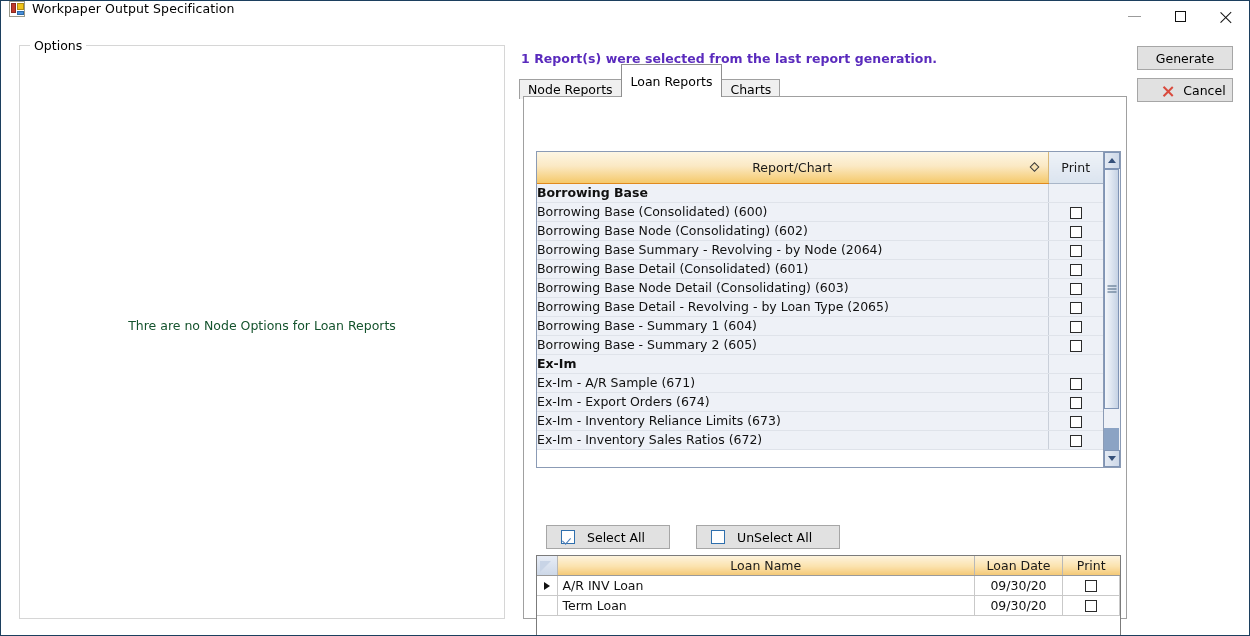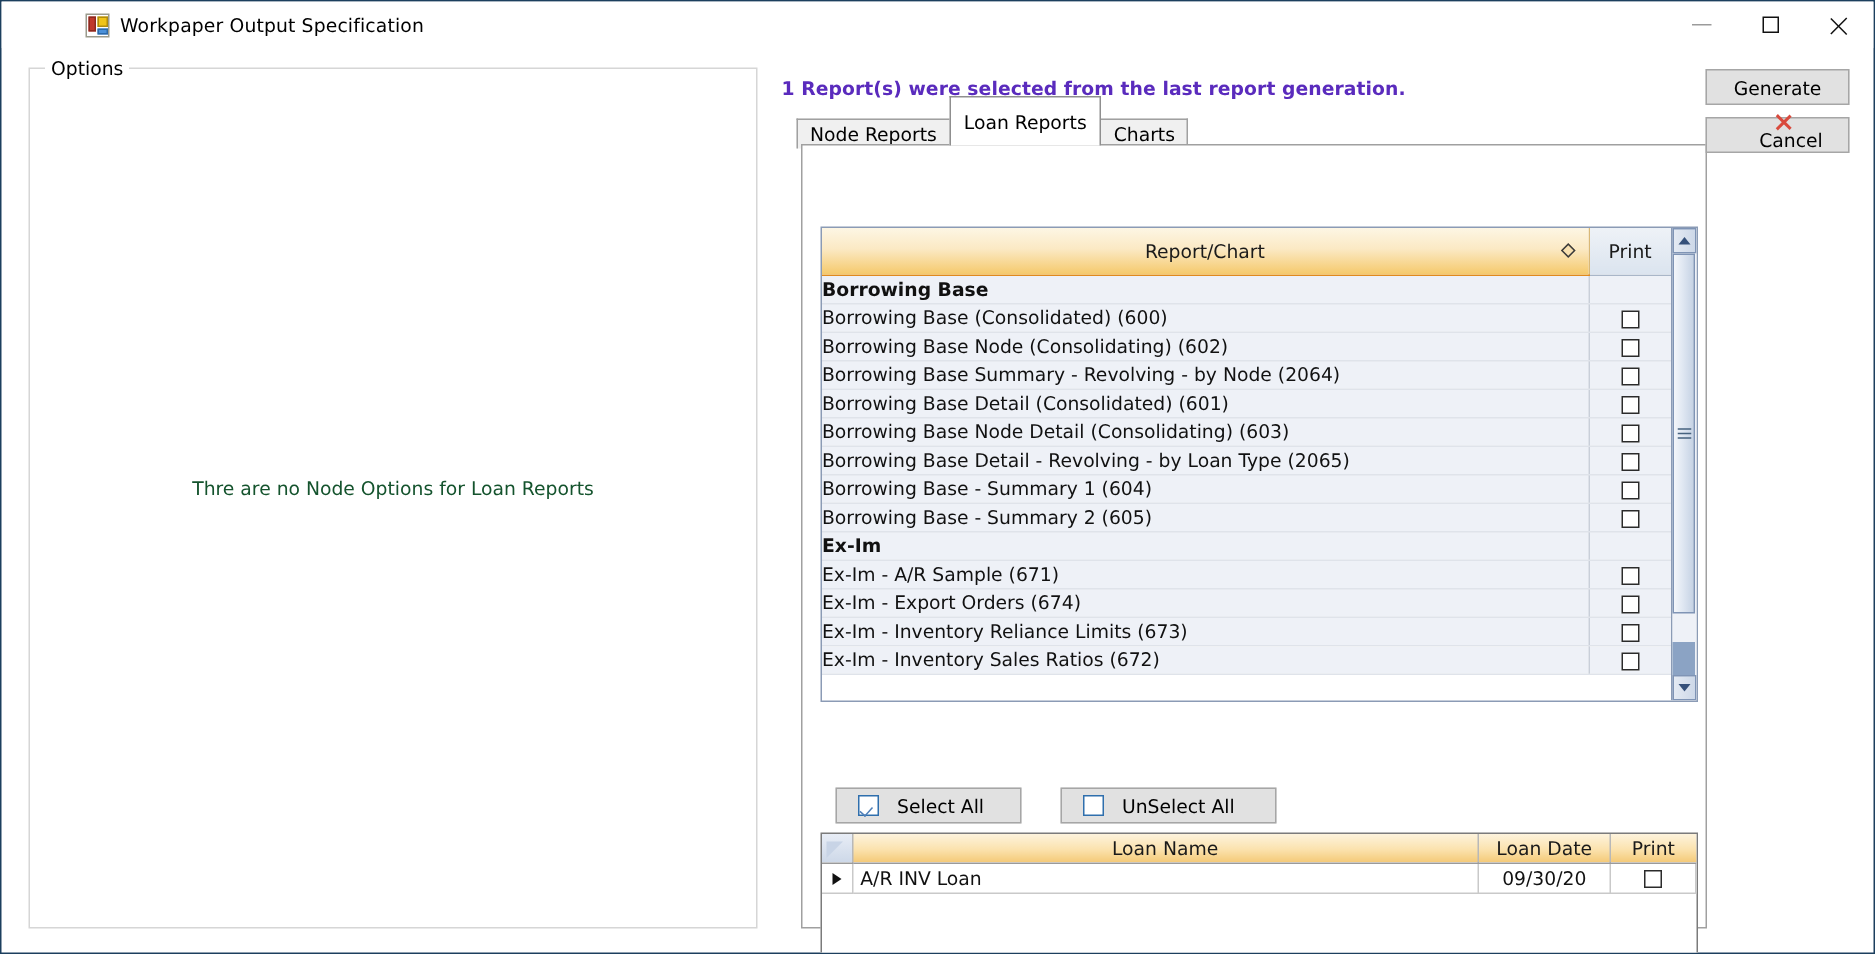--- a/index.html
+++ b/index.html
@@ -20,21 +20,21 @@
     background: #ffffff;
     border: 1px solid #1c3f5e;
     overflow: hidden;
   }
 
   
   #titlebar {
     position: absolute; left: 0; top: 0;
     width: 1248px; height: 31px;
     background: #ffffff;
-    display: flex; align-items: center; padding-left: 48px;
+    display: flex; align-items: flex-start;
   }
   #title-icon {
     width: 16px; height: 16px;
     margin-left: 8px; margin-right: 7px;
     position: relative;
     background: #ffffff;
     border: 1px solid #9a9a8c;
     flex: none;
   }
   #title-icon i { position: absolute; display: block; }
@@ -83,21 +83,21 @@
     width: 608px; height: 574px;
   }
   #status-line {
     position: absolute; left: 2px; top: 6px;
     font-size: 12.5px; color: #5a2bbd; font-weight: bold;
     letter-spacing: .05px;
   }
 
   
   #tabstrip {
-    position: absolute; left: 12px; top: 30px;
+    position: absolute; left: 0; top: 30px;
     width: 604px; height: 22px;
     display: flex; align-items: flex-end;
   }
   .tab {
     height: 20px;
     padding: 0 8px;
     display: flex; align-items: center;
     background: #f0f0f0;
     border: 1px solid #a0a0a0;
     border-bottom: none;
@@ -108,21 +108,21 @@
   .tab.active {
     background: #ffffff;
     height: 24px;
     top: 0px;
     z-index: 5;
     border-color: #8f8f8f;
     padding: 16px 9px;
   }
 
   #tabpanel {
-    position: absolute; left: 15px; top: 51px;
+    position: absolute; left: 4px; top: 51px;
     width: 604px; height: 523px;
     background: #ffffff;
     border: 1px solid #a0a0a0;
   }
 
   
   #report-grid {
     position: absolute; left: 12px; top: 54px;
     width: 585px; height: 317px;
     border: 1px solid #8b9bb5;
@@ -300,21 +300,21 @@
   
   .act-btn {
     position: absolute; right: 16px;
     width: 96px; height: 24px;
     background: #e1e1e1;
     border: 1px solid #a6a6a6;
     display: flex; align-items: center; justify-content: center;
     font-size: 12.5px; color: #000;
   }
   #btn-generate { top: 45px; }
-  #btn-cancel { top: 77px; justify-content: flex-end; padding-left: 18px; flex-direction: column; }
+  #btn-cancel { top: 77px; justify-content: center; padding-left: 18px; }
   .x-icon {
     position: relative; width: 11px; height: 11px;
     margin-right: 10px; flex: none;
   }
   .x-icon:before, .x-icon:after {
     content: ""; position: absolute; left: 50%; top: 0;
     width: 1.6px; height: 13px; background: #d94a3d;
   }
   .x-icon:before { transform: translateX(-50%) rotate(45deg); }
   .x-icon:after  { transform: translateX(-50%) rotate(-45deg); }
@@ -475,20 +475,26 @@
               <th class="print-col2">Print</th>
             </tr>
           </thead>
           <tbody id="loan-rows">
               <tr>
                 <td class="sel-cell current"><span class="row-arrow"></span></td>
                 <td class="loanname-cell">A/R INV Loan</td>
                 <td class="date-cell">09/30/20</td>
                 <td class="print-cell"><span class="cb"></span></td>
               </tr>
+              <tr>
+                <td class="sel-cell"></td>
+                <td class="loanname-cell">Term Loan</td>
+                <td class="date-cell">09/30/20</td>
+                <td class="print-cell"><span class="cb"></span></td>
+              </tr>
             </tbody>
         </table>
       </div>
 
     </div>
   </div>
 
   <div class="act-btn" id="btn-generate">
     <span>Generate</span>
   </div>

